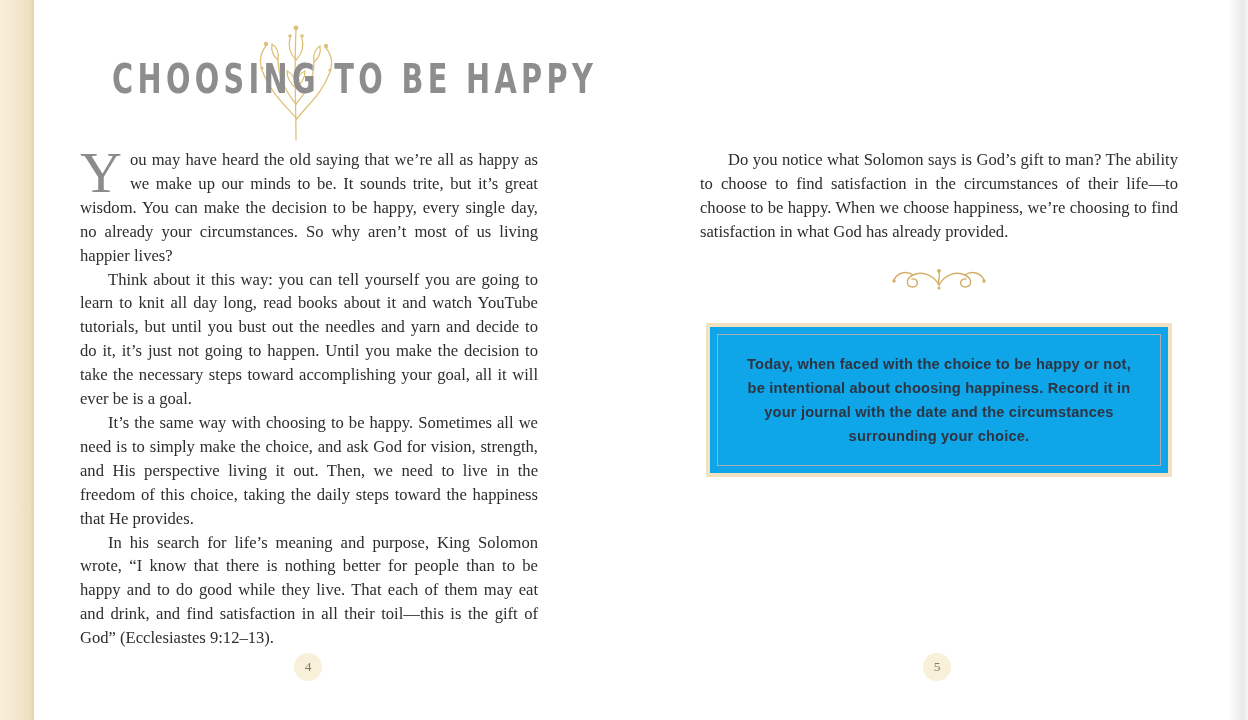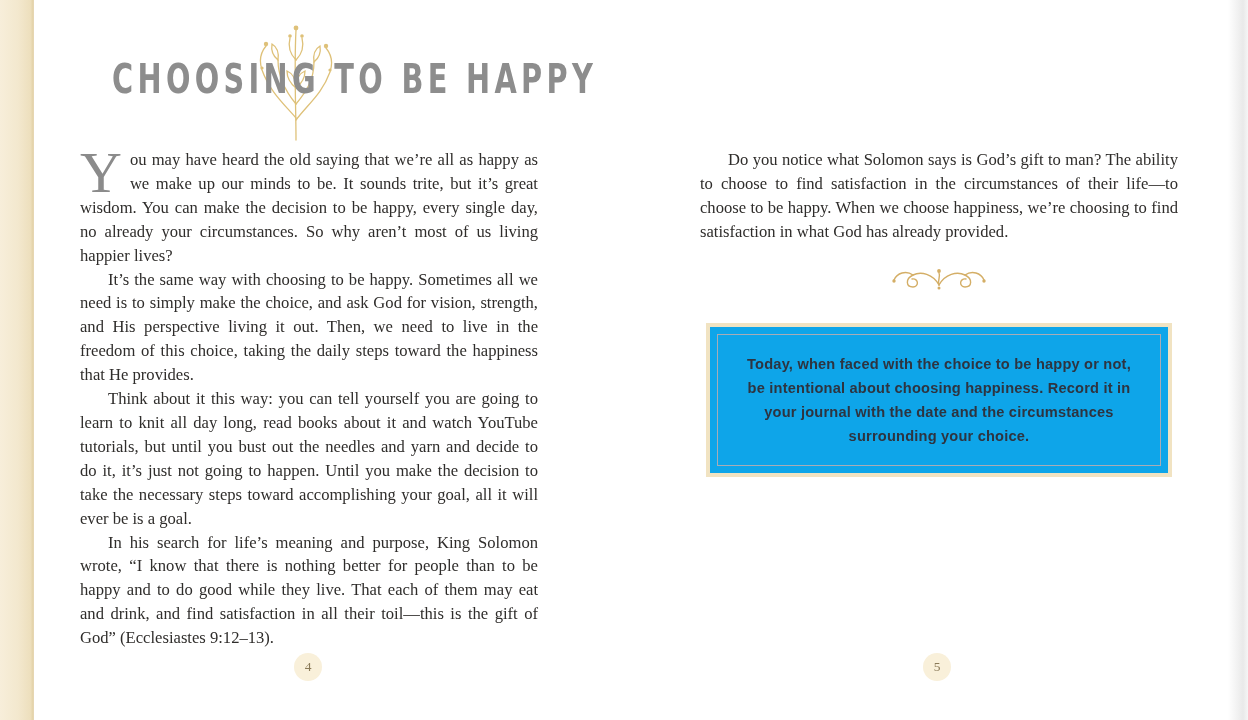--- a/index.html
+++ b/index.html
@@ -172,22 +172,22 @@
           <circle cx="36" cy="60" r="1.6"></circle>
           <circle cx="104" cy="62" r="1.6"></circle>
         </g>
       </svg>
     </span>
     <h1 class="page-title">CHOOSING TO BE HAPPY</h1>
   </div>
 
   <div class="left-col">
     <p><span class="dropcap">Y</span><span>ou may have heard the old saying that we’re all as happy as we make up our minds to be. It sounds trite, but it’s great wisdom. You can make the decision to be happy, every single day, no already your circumstances. So why aren’t most of us living happier lives?</span></p>
+    <p class="para-indent">Think about it this way: you can tell yourself you are going to learn to knit all day long, read books about it and watch YouTube tutorials, but until you bust out the needles and yarn and decide to do it, it’s just not going to happen. Until you make the decision to take the necessary steps toward accomplishing your goal, all it will ever be is a goal.</p>
     <p class="para-indent">It’s the same way with choosing to be happy. Sometimes all we need is to simply make the choice, and ask God for vision, strength, and His perspective living it out. Then, we need to live in the freedom of this choice, taking the daily steps toward the happiness that He provides.</p>
-    <p class="para-indent">Think about it this way: you can tell yourself you are going to learn to knit all day long, read books about it and watch YouTube tutorials, but until you bust out the needles and yarn and decide to do it, it’s just not going to happen. Until you make the decision to take the necessary steps toward accomplishing your goal, all it will ever be is a goal.</p>
     <p class="para-indent">In his search for life’s meaning and purpose, King Solomon wrote, “I know that there is nothing better for people than to be happy and to do good while they live. That each of them may eat and drink, and find satisfaction in all their toil—this is the gift of God” (Ecclesiastes 9:12–13).</p>
   </div>
 
   <div class="right-col">
     <p class="para-indent">Do you notice what Solomon says is God’s gift to man? The ability to choose to find satisfaction in the circumstances of their life—to choose to be happy. When we choose happiness, we’re choosing to find satisfaction in what God has already provided.</p>
   </div>
 
   <div class="flourish-wrap">
     <svg width="100" height="28" viewBox="0 0 100 28" fill="none">
       <g stroke="#d4ae66" stroke-width="1.4" fill="none" stroke-linecap="round">

